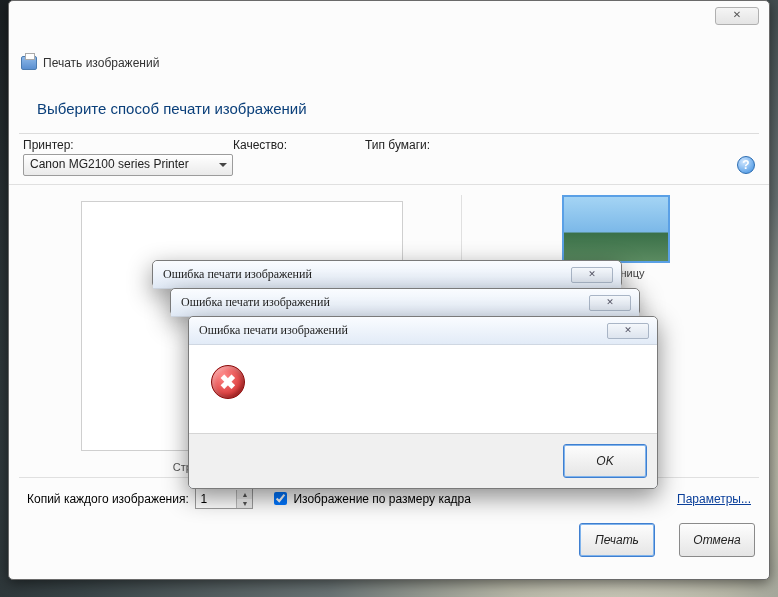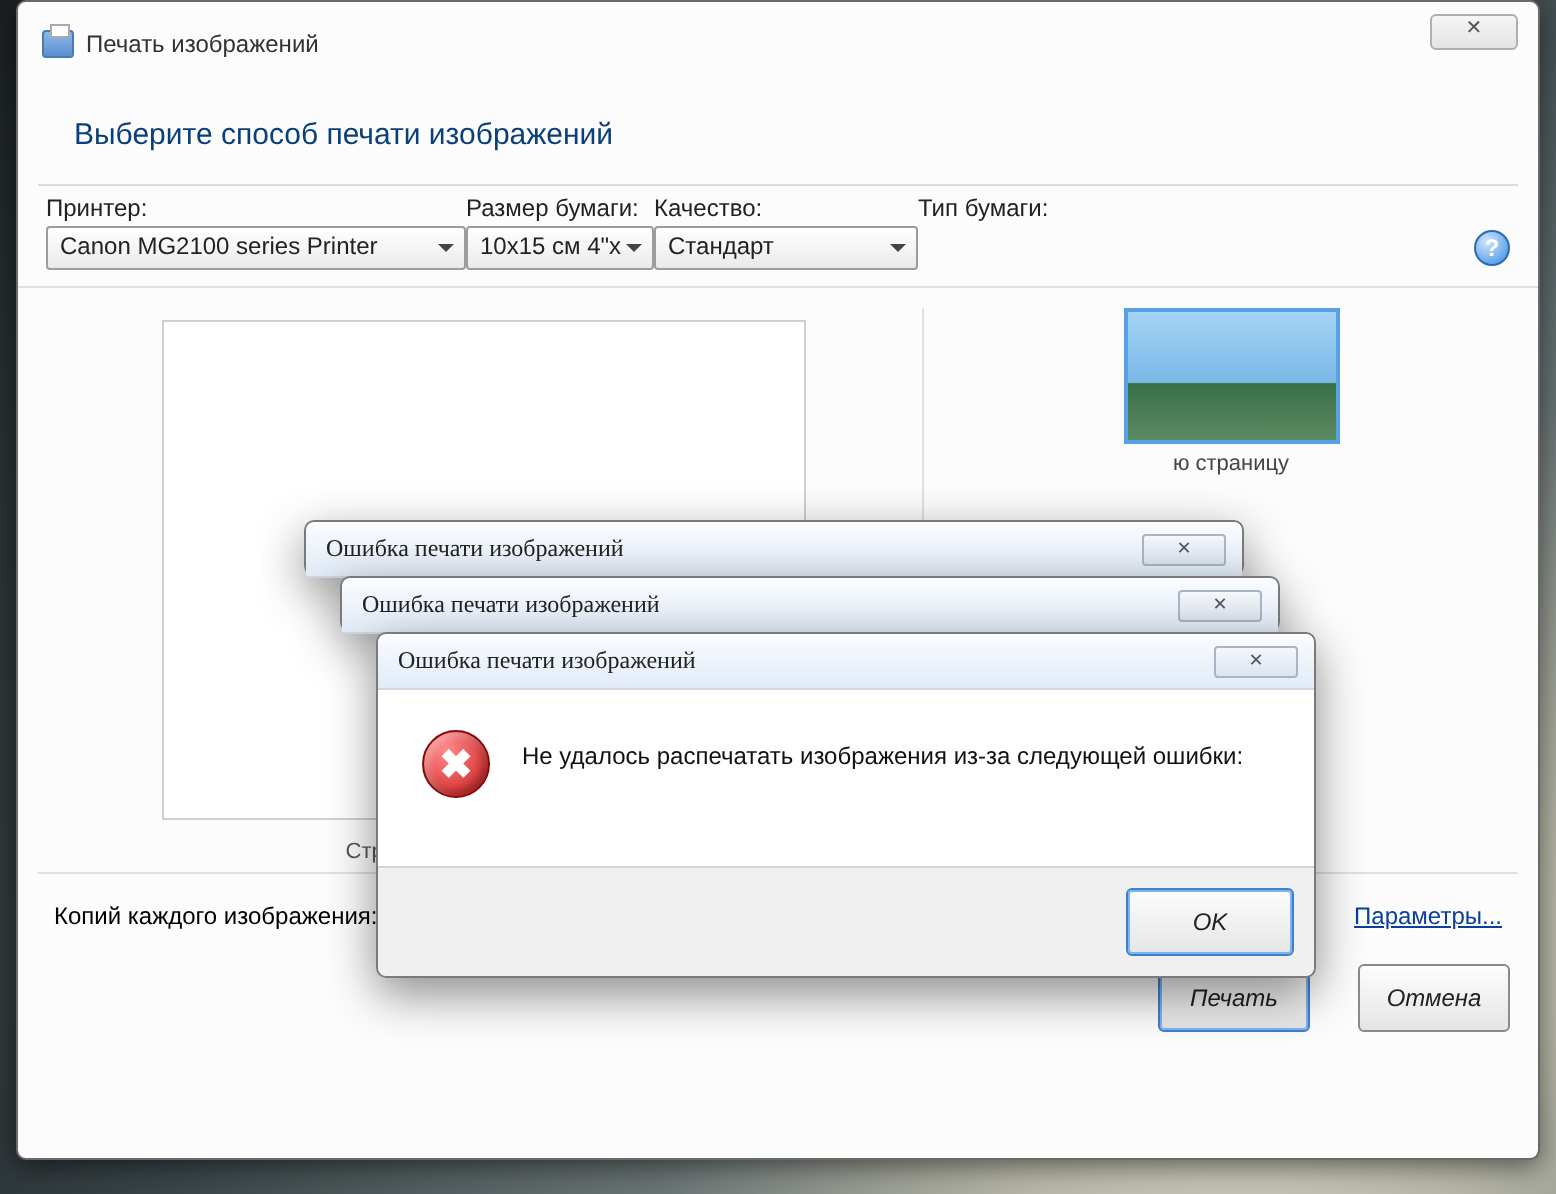--- a/index.html
+++ b/index.html
@@ -34,20 +34,21 @@
     border-radius: 3px;
     background: linear-gradient(#f5f5f5,#e4e4e4);
     text-align: center; line-height: 14px;
     color: #555; font-size: 10px;
     cursor: default;
   }
   .titlebar {
     padding: 14px 12px 2px 12px;
     display: flex; align-items: center; gap: 6px;
     color: #333;
+    margin-top: 41px;
   }
   .printer-icon {
     width: 16px; height: 14px;
     background: linear-gradient(#8db8e8,#5a8fd0);
     border: 1px solid #4a7bb0;
     border-radius: 2px;
     position: relative;
   }
   .printer-icon::before {
     content:""; position:absolute; left:3px; top:-4px;
@@ -240,27 +241,22 @@
     <span>Печать изображений</span>
   </div>
 
   <div class="header-band">Выберите способ печати изображений</div>
 
   <div class="controls-row">
     <div class="ctrl" style="width:210px">
       <label>Принтер:</label>
       <div class="combo">Canon MG2100 series Printer</div>
     </div>
-    <div class="ctrl" style="width:94px">
-      <label>Размер бумаги:</label>
-      <div class="combo">10x15 см 4"x</div>
-    </div>
     <div class="ctrl" style="width:132px">
       <label>Качество:</label>
-      <div class="combo">Стандарт</div>
     </div>
     <div class="ctrl" style="width:150px">
       <label>Тип бумаги:</label>
     </div>
     <div class="help-icon">?</div>
   </div>
 
   <div class="main-area">
     <div class="preview">
       <div class="page-frame"></div>
@@ -310,18 +306,17 @@
     <span class="dlg-x">✕</span>
   </div>
 </div>
 <div class="dlg dlg3">
   <div class="dlg-title">
     <span>Ошибка печати изображений</span>
     <span class="dlg-x">✕</span>
   </div>
   <div class="dlg-body">
     <div class="err-icon">✖</div>
-    <div class="dlg-msg">Не удалось распечатать изображения из-за следующей ошибки:</div>
   </div>
   <div class="dlg-foot">
     <div class="btn primary" style="min-width:84px">OK</div>
   </div>
 </div>
 
 </body></html>

